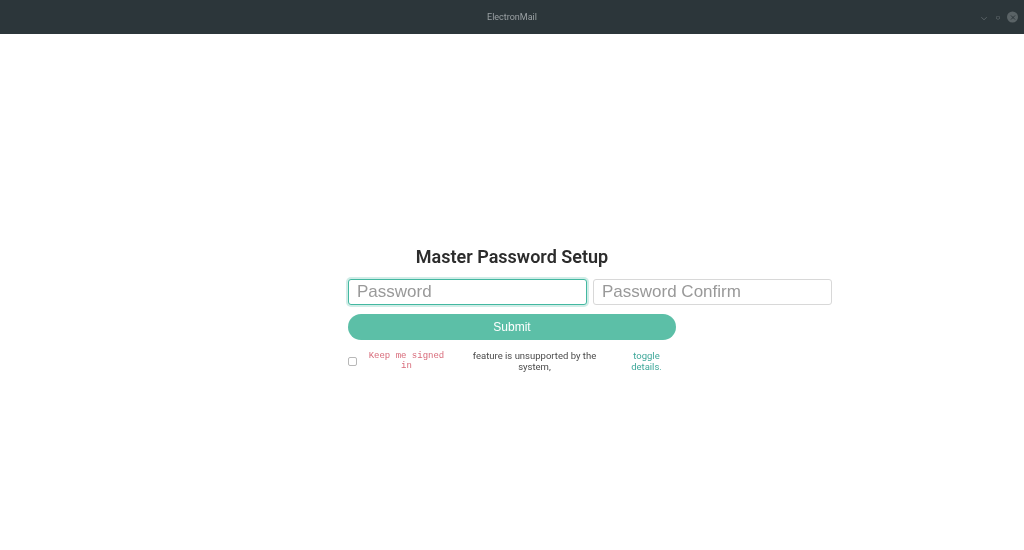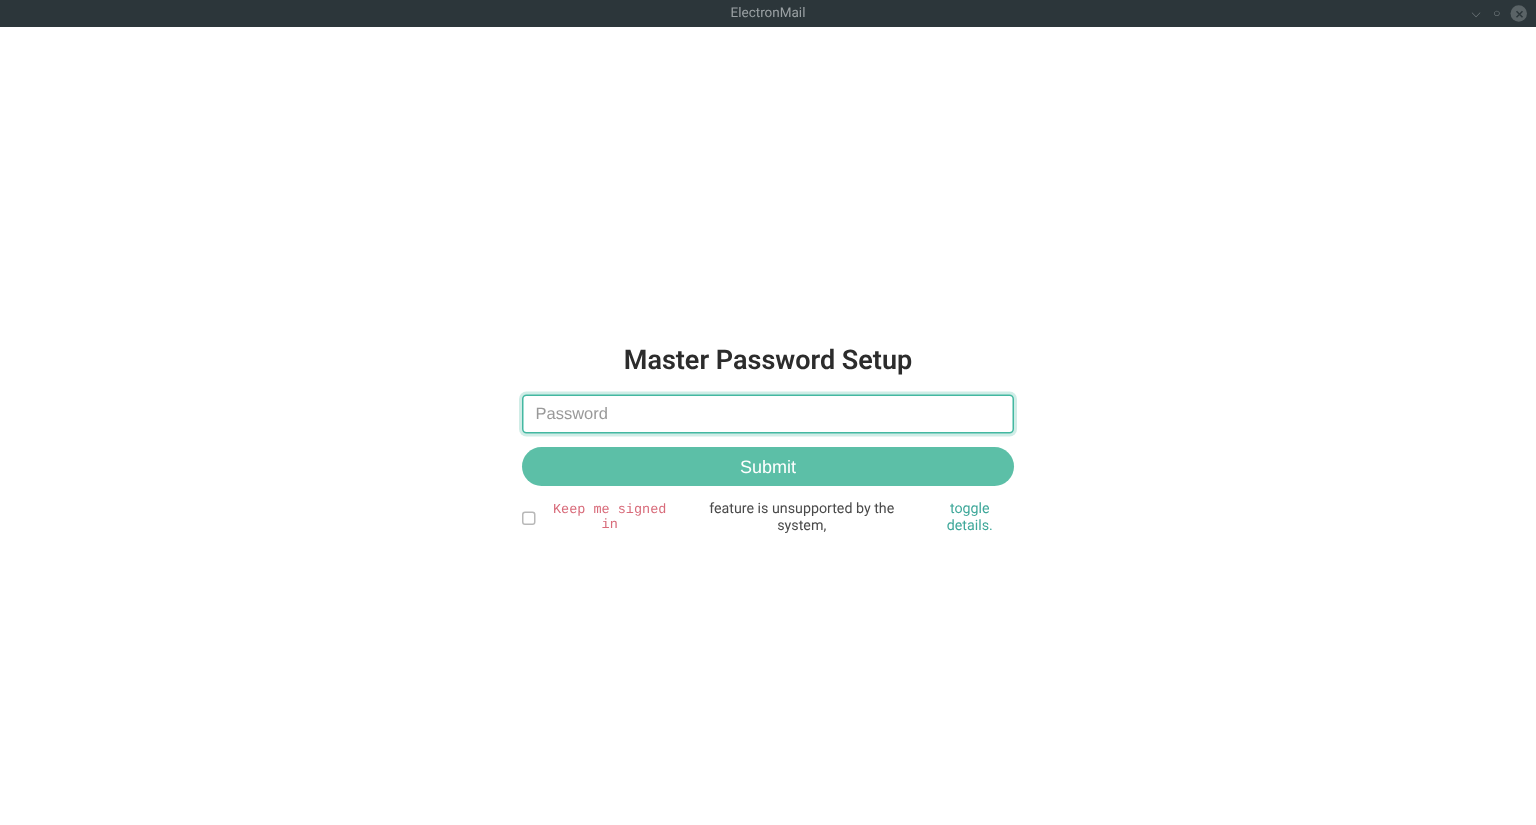--- a/index.html
+++ b/index.html
@@ -5,21 +5,21 @@
     * { margin: 0; padding: 0; box-sizing: border-box; }
     body {
       font-family: -apple-system, BlinkMacSystemFont, "Segoe UI", Roboto, sans-serif;
       background: #ffffff;
       width: 1024px;
       height: 550px;
       overflow: hidden;
     }
     .titlebar {
       background: #2c363a;
-      height: 18px;
+      height: 34px;
       display: flex;
       align-items: center;
       justify-content: center;
       position: relative;
       color: #9aa0a3;
       font-size: 9px;
     }
     .titlebar-controls {
       position: absolute;
       right: 6px;
@@ -67,21 +67,21 @@
       display: flex;
       gap: 6px;
       margin-bottom: 9px;
     }
     .password-input {
       flex: 1;
       height: 26px;
       border: 1px solid #d8d8d8;
       border-radius: 3px;
       padding: 0 8px;
-      font-size: 11px;
+      font-size: 17px;
       color: #555;
       outline: none;
     }
     .password-input.focused {
       border-color: #43b8a1;
       box-shadow: 0 0 0 2px rgba(67, 184, 161, 0.25);
     }
     .password-input::placeholder {
       color: #999;
     }
@@ -139,20 +139,21 @@
         </svg>
     </span>
   </div>
 </div>
 
 <div class="content-area">
   <div class="form-container">
     <h1 class="page-title">Master Password Setup</h1>
     <div class="input-row">
       <input type="password" class="password-input focused" placeholder="Password" style="">
+      <input type="password" class="password-input" placeholder="Password Confirm" style="">
     </div>
     <button class="submit-btn">Submit</button>
     <div class="notice-line">
       <span class="notice-checkbox"></span>
       <span class="feature-label">Keep me signed in</span>
       <span class="notice-text">feature is unsupported by the system,</span>
       <span class="toggle-link">toggle details.</span>
     </div>
   </div>
 </div>

